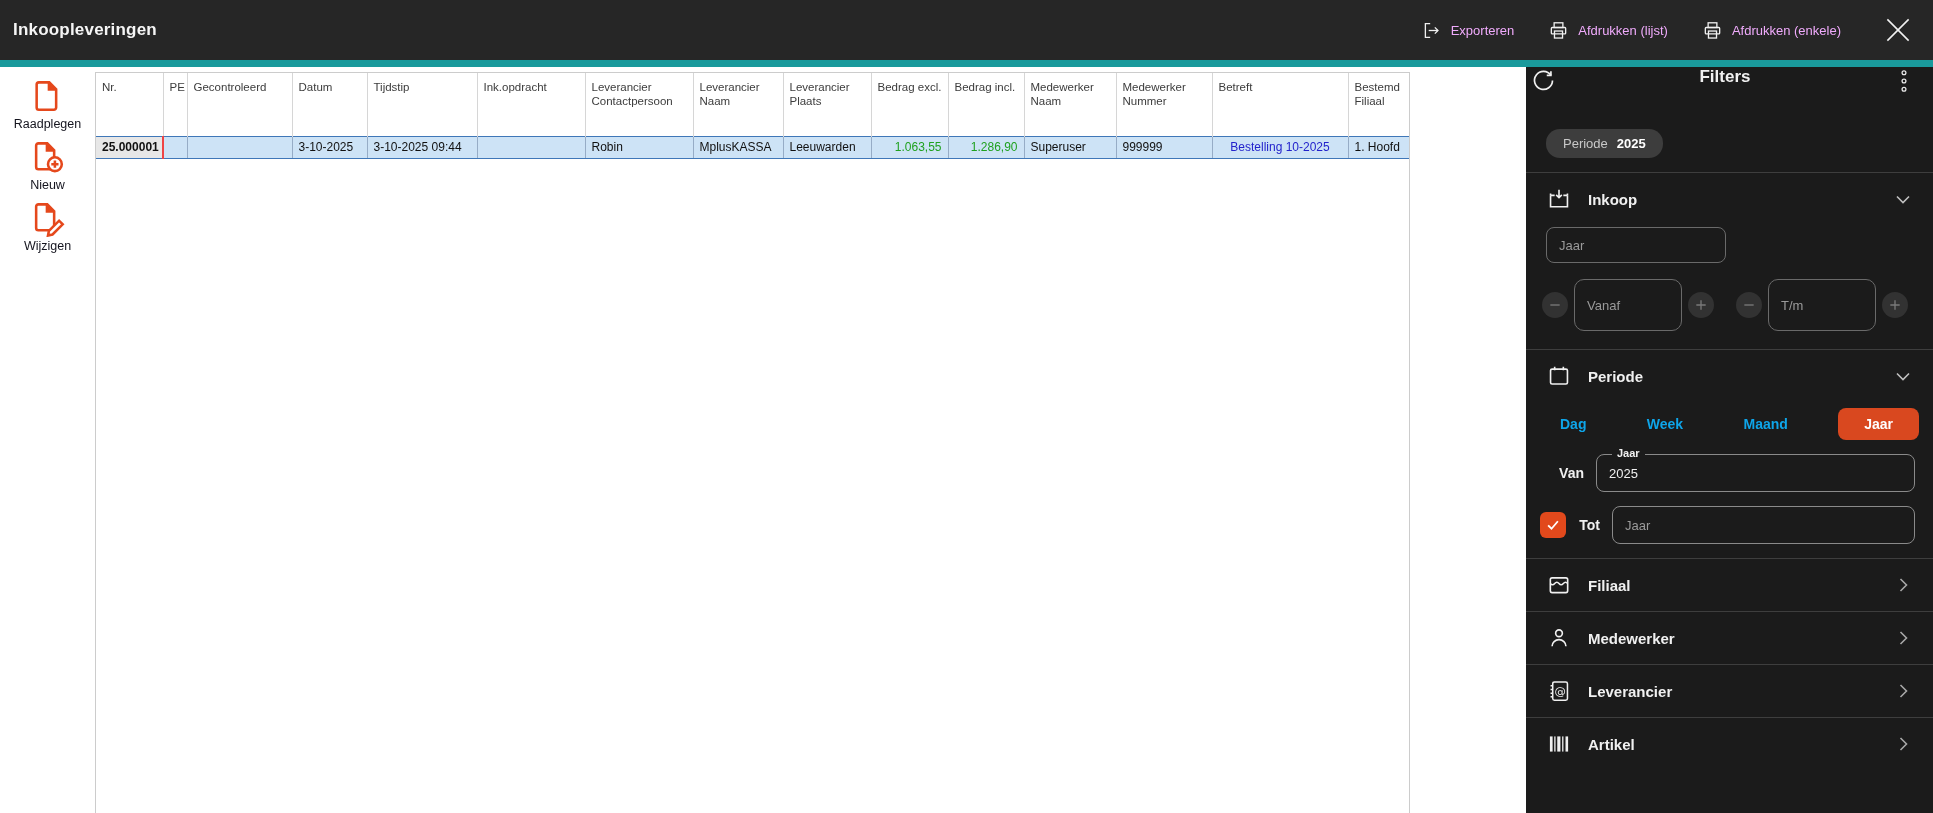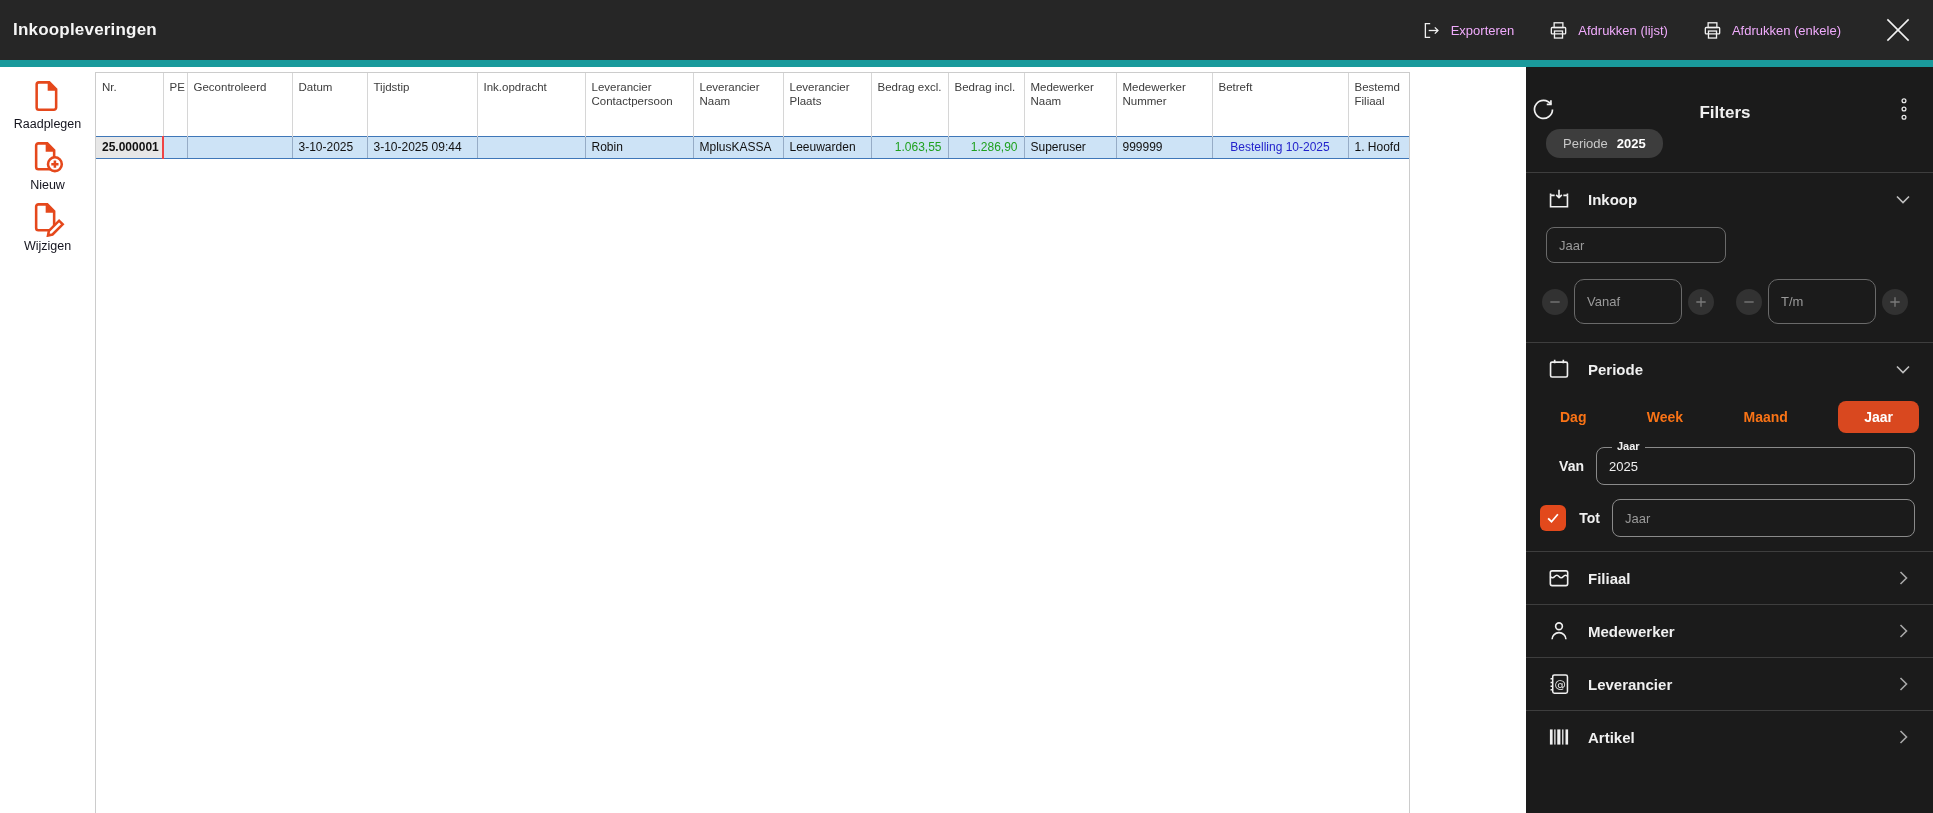--- a/index.html
+++ b/index.html
@@ -34,41 +34,41 @@
   td { font-size:12px; color:#111; padding:2px 6px; height:22px; white-space:nowrap; overflow:hidden; }
   tr.sel td { background:#CDE3F6; border-top:1.5px solid #3F77B8; border-bottom:1.5px solid #3F77B8;
     border-right:1px solid #96ACC6; }
   tr.sel td.nr { background:#E7E7E7; font-weight:bold; border-right:2px solid #ef4444; }
   td.amount { color:#1FA11F; }
   td.link { color:#2323CC; }
 
   
   .panel { position:absolute; left:1526px; top:67px; width:407px; height:746px; background:#1B1B1B;
     color:#f0f0f0; }
-  .panel-head { display:flex; align-items:flex-end; height:56px; padding:0 18px 0 4px; }
+  .panel-head { display:flex; align-items:flex-start; height:56px; padding:0 18px 0 4px; }
   .panel-title { flex:1; text-align:center; font-size:17px; font-weight:bold; }
   .chip { display:inline-flex; align-items:center; gap:9px; background:#3D3D3D; border-radius:14px;
     padding:7px 17px; margin:6px 0 14px 20px; font-size:13px; cursor:pointer; }
   .chip-label { color:#c9c9c9; }
   .chip-value { color:#fff; font-weight:bold; }
   .divider { height:1px; background:#3E3E3E; }
   .sec-head { display:flex; align-items:center; height:52px; padding:0 18px 0 20px; gap:16px; cursor:pointer; }
   .sec-label { font-size:15px; font-weight:bold; flex:1; }
   .fld { border:1px solid #6a6a6a; border-radius:8px; background:transparent; color:#f0f0f0;
     font-size:13px; padding:0 12px; height:36px; outline:none; font-family:"Liberation Sans",sans-serif; }
   .fld::placeholder { color:#9a9a9a; }
   .jaar-input-row { padding:2px 18px 16px 20px; }
   .jaar-input-row input { width:180px; }
   .stepper-row { display:flex; align-items:center; padding:0 18px 18px 16px; gap:6px; }
   .circle-btn { width:26px; height:26px; min-width:26px; border-radius:50%; background:#323232;
     display:flex; align-items:center; justify-content:center; cursor:pointer; }
-  .stepper-row input { width:108px; height:45px; border-radius:10px; }
+  .stepper-row input { width:108px; height:52px; border-radius:10px; }
   .stepper-gap { width:10px; }
   .tabs-row { display:flex; align-items:center; justify-content:space-between; padding:6px 14px 14px 24px; }
-  .tab { font-size:14px; font-weight:bold; color:#f97316; cursor:pointer; padding:8px 10px; }
+  .tab { font-size:14px; font-weight:bold; color:#0ea5e9; cursor:pointer; padding:8px 10px; }
   .tab.sel { background:#D9481F; color:#fff; border-radius:8px; padding:8px 26px; }
   .van-row, .tot-row { display:flex; align-items:center; padding:0 18px 0 16px; margin-bottom:14px; }
   .row-label { font-size:14px; font-weight:bold; width:42px; text-align:right; margin-right:12px; }
   .fieldwrap { position:relative; flex:1; }
   .fieldwrap input { width:100%; height:38px; border-color:#8a8a8a; }
   .legend { position:absolute; top:-7px; left:16px; background:#1B1B1B; padding:0 5px;
     font-size:11px; font-weight:bold; color:#f0f0f0; }
   .checkbox { width:26px; height:26px; min-width:26px; background:#E2491C; border-radius:6px;
     display:flex; align-items:center; justify-content:center; cursor:pointer; margin-right:0px; }
   .tot-row .row-label { width:42px; }

